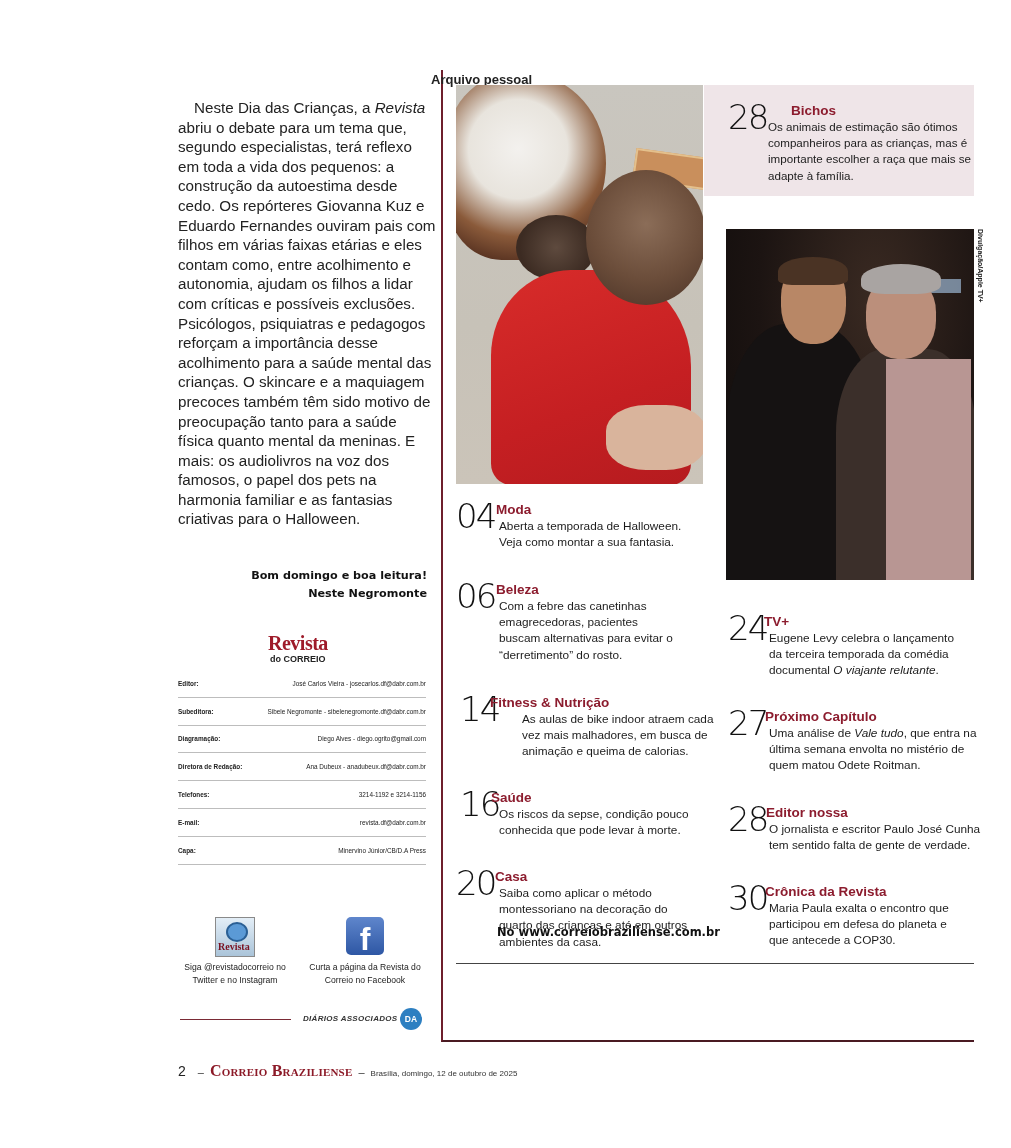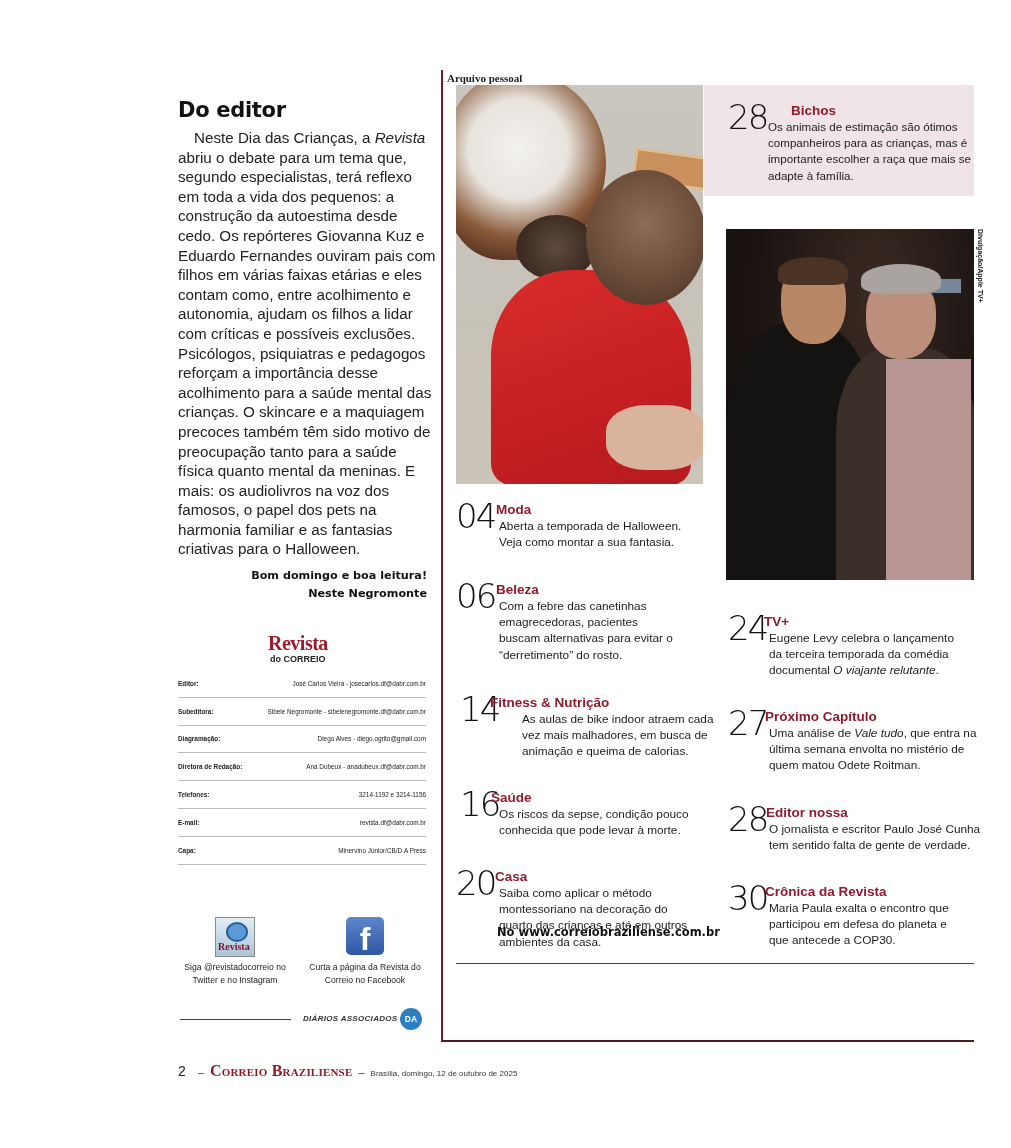--- a/index.html
+++ b/index.html
@@ -43,21 +43,21 @@
 
   .folio { position: absolute; left: 178px; top: 1062px; font-size: 8px; color: #333; white-space: nowrap; }
   .folio .pg { font-size: 14px; color: #222; margin-right: 6px; }
   .folio .dash { margin: 0 6px; font-size: 11px; }
   .folio .brand { font-family: "Liberation Serif", serif; font-weight: bold; color: #8c1a28; font-size: 16px; font-variant: small-caps; letter-spacing: 0.2px; }
 
   
   .frame { position: absolute; left: 441px; top: 70px; width: 533px; height: 972px;
            border-left: 2.5px solid #6e1f2c; border-bottom: 2.5px solid #4a1a22; box-sizing: border-box; }
 
-  .credit-top { position: absolute; left: 447px; top: 72px; font-size: 11px; font-weight: bold; color: #222; font-family: Liberation Serif, serif; }
+  .credit-top { position: absolute; left: 431px; top: 72px; font-size: 13px; font-weight: bold; color: #222; }
   .photo1 { position: absolute; left: 456px; top: 85px; width: 247px; height: 399px; overflow: hidden;
             background: linear-gradient(180deg,#c9c6bf 0%,#c7c2b8 60%,#cbc4b9 100%); }
   .photo1 .dog { position: absolute; left: -10px; top: -10px; width: 160px; height: 185px; border-radius: 45% 55% 60% 40%;
                  background: radial-gradient(circle at 45% 40%, #f3f1ee 0%, #e8e4dd 35%, #8a5a3a 62%, #5a3422 80%); }
   .photo1 .snout { position: absolute; left: 60px; top: 130px; width: 80px; height: 65px; border-radius: 50%;
                    background: radial-gradient(circle at 50% 50%, #5e4a3e 0%, #3c2b22 70%); }
   .photo1 .head { position: absolute; left: 130px; top: 85px; width: 120px; height: 135px; border-radius: 50%;
                   background: radial-gradient(circle at 50% 40%, #8b6d58 0%, #6b4d3a 55%, #4a3226 100%); }
   .photo1 .body { position: absolute; left: 35px; top: 185px; width: 200px; height: 215px; border-radius: 40% 45% 10% 10%;
                   background: linear-gradient(160deg, #d82c2a 0%, #c51f22 60%, #b51b1f 100%); }
@@ -86,21 +86,20 @@
   .toc .desc { position: absolute; top: 16px; font-size: 11.8px; line-height: 16.2px; color: #1c1c1c; }
   .toc .desc em { font-style: italic; margin-top: 24px; }
 
   .rule-casa { position: absolute; left: 456px; top: 963px; width: 518px; border-top: 1px solid #444; }
   .web { position: absolute; left: 456px; top: 925px; font-family: "DejaVu Sans", sans-serif; font-weight: 900; font-size: 11.5px; color: #111; margin-left: 41px; }
 </style>
 </head>
 <body>
 
 <section class="editor">
-  <h1>Do editor</h1>
   <p><span>Neste Dia das Crianças, a </span><em>Revista</em><span> abriu o debate para um tema que, segundo especialistas, terá reflexo em toda a vida dos pequenos: a construção da autoestima desde cedo. Os repórteres Giovanna Kuz e Eduardo Fernandes ouviram pais com filhos em várias faixas etárias e eles contam como, entre acolhimento e autonomia, ajudam os filhos a lidar com críticas e possíveis exclusões. Psicólogos, psiquiatras e pedagogos reforçam a importância desse acolhimento para a saúde mental das crianças. O skincare e a maquiagem precoces também têm sido motivo de preocupação tanto para a saúde física quanto mental da meninas. E mais: os audiolivros na voz dos famosos, o papel dos pets na harmonia familiar e as fantasias criativas para o Halloween.</span></p>
 </section>
 <div class="signoff">
   <div>Bom domingo e boa leitura!</div>
   <div>Neste Negromonte</div>
 </div>
 
 <div class="mast-logo">
   <span class="rv">Revista</span>
   <span class="dc">do CORREIO</span>

